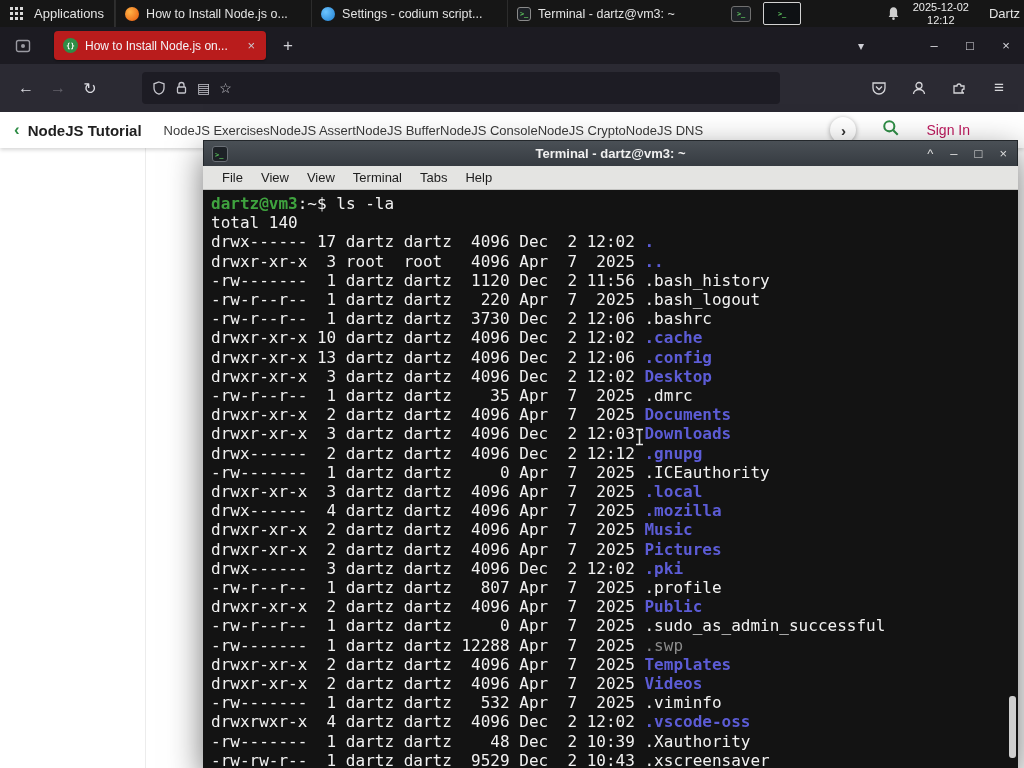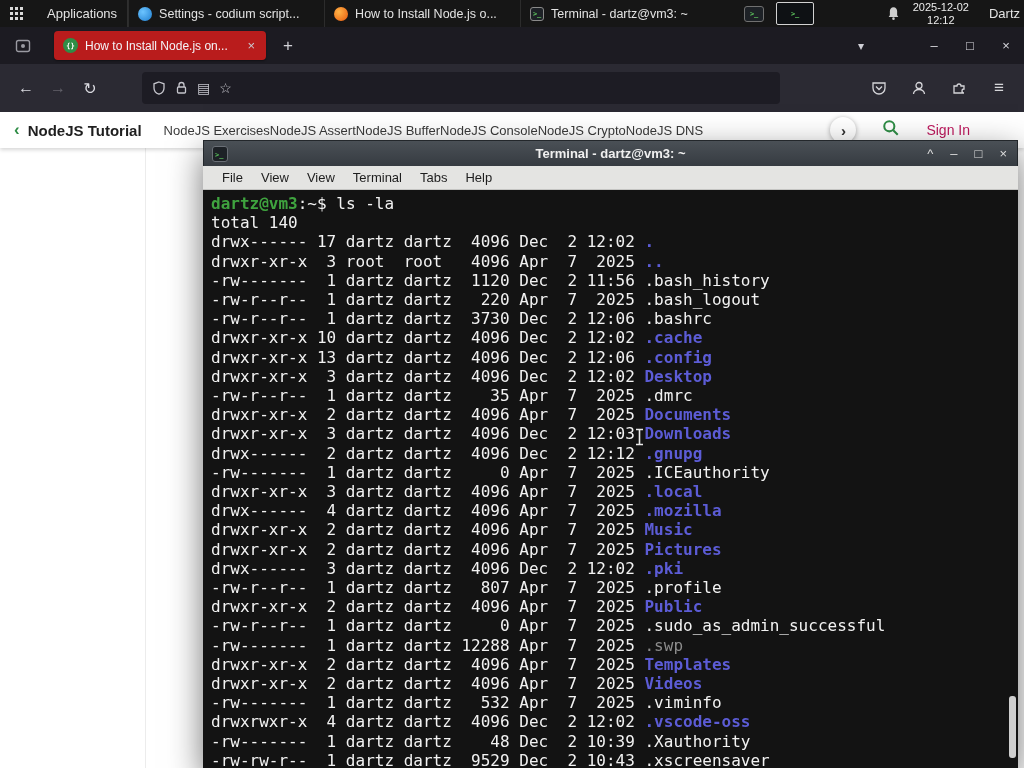--- a/index.html
+++ b/index.html
@@ -2,21 +2,21 @@
 <html><head>
 <meta charset="utf-8">
 <style>
   * { margin:0; padding:0; box-sizing:border-box; }
   html,body { width:1024px; height:768px; overflow:hidden; background:#fff;
               font-family:"Liberation Sans", sans-serif; position:relative; }
 
   
   #panel { position:absolute; left:0; top:0; width:1024px; height:27px; background:#161616;
            color:#e3e3e3; display:flex; align-items:center; z-index:50; font-size:13px; }
-  .apps { display:flex; align-items:center; gap:24px; padding:0 10px; height:100%; }
+  .apps { display:flex; align-items:center; gap:11px; padding:0 10px; height:100%; }
   .panel-sep { width:1px; height:100%; background:#2f2f2f; }
   #panel-windows { display:flex; height:100%; }
   .task-btn { width:196px; display:flex; align-items:center; gap:7px; padding:0 9px;
               border-left:1px solid #2c2c2c; height:100%; }
   .task-ico { width:14px; height:14px; flex:0 0 14px; display:flex; align-items:center; justify-content:center; }
   .ico-firefox { border-radius:50%; background:radial-gradient(circle at 35% 35%, #ffb347, #e8590c); }
   .ico-codium  { border-radius:50%; background:radial-gradient(circle at 35% 35%, #6cc4ff, #1f7ed0); }
   .ico-terminal{ border-radius:3px; background:#1d2126; border:1px solid #8a8a8a; color:#5fc85f;
                  font:bold 7px "DejaVu Sans Mono", monospace; }
   .ico-terminal::after { content:">_"; }
@@ -117,26 +117,26 @@
         <rect x="0" y="10" width="3" height="3"></rect>
           <rect x="5" y="10" width="3" height="3"></rect>
           <rect x="10" y="10" width="3" height="3"></rect>
       </g>
     </svg>
     <span>Applications</span>
   </div>
   <div class="panel-sep"></div>
   <div id="panel-windows">
       <div class="task-btn">
+        <span class="task-ico ico-firefox"></span>
+        <span class="task-title">How to Install Node.js o...</span>
+      </div>
+      <div class="task-btn">
         <span class="task-ico ico-codium"></span>
         <span class="task-title">Settings - codium script...</span>
-      </div>
-      <div class="task-btn">
-        <span class="task-ico ico-firefox"></span>
-        <span class="task-title">How to Install Node.js o...</span>
       </div>
       <div class="task-btn">
         <span class="task-ico ico-terminal"></span>
         <span class="task-title">Terminal - dartz@vm3: ~</span>
       </div>
     </div>
   <div class="launchers">
     <span class="mini-term">&gt;_</span>
     <span class="launcher-box">
       <span class="mini-term" style="border:none;background:transparent">&gt;_</span>

